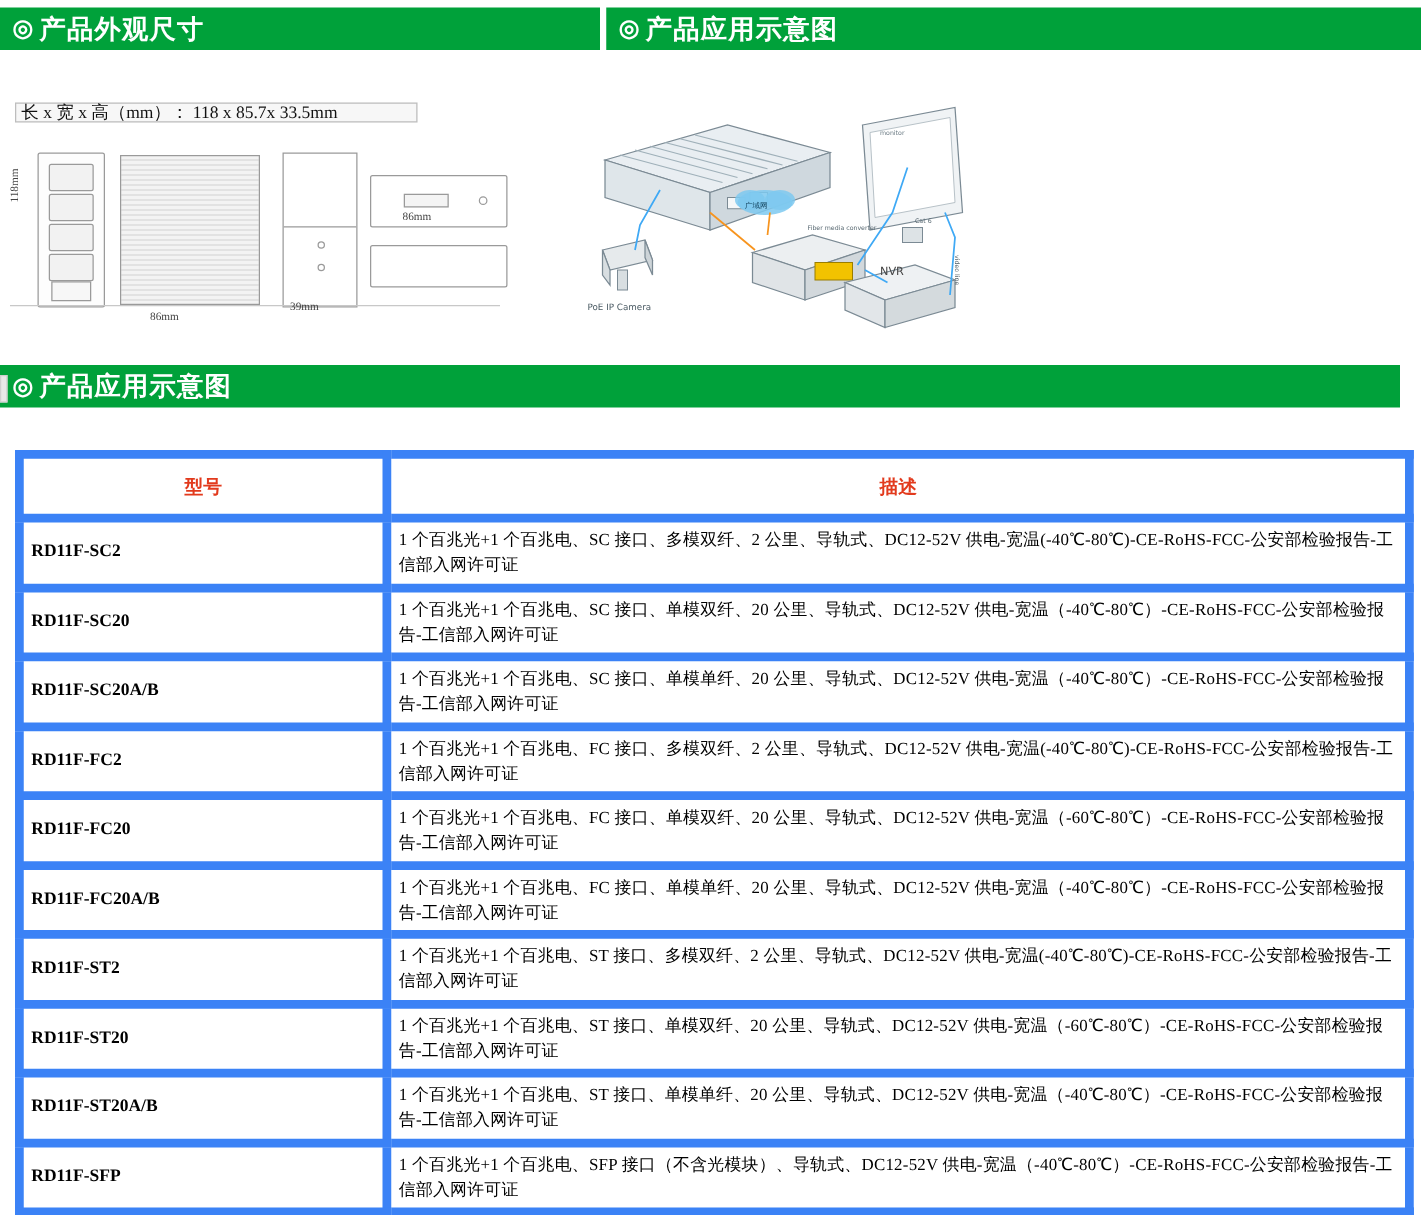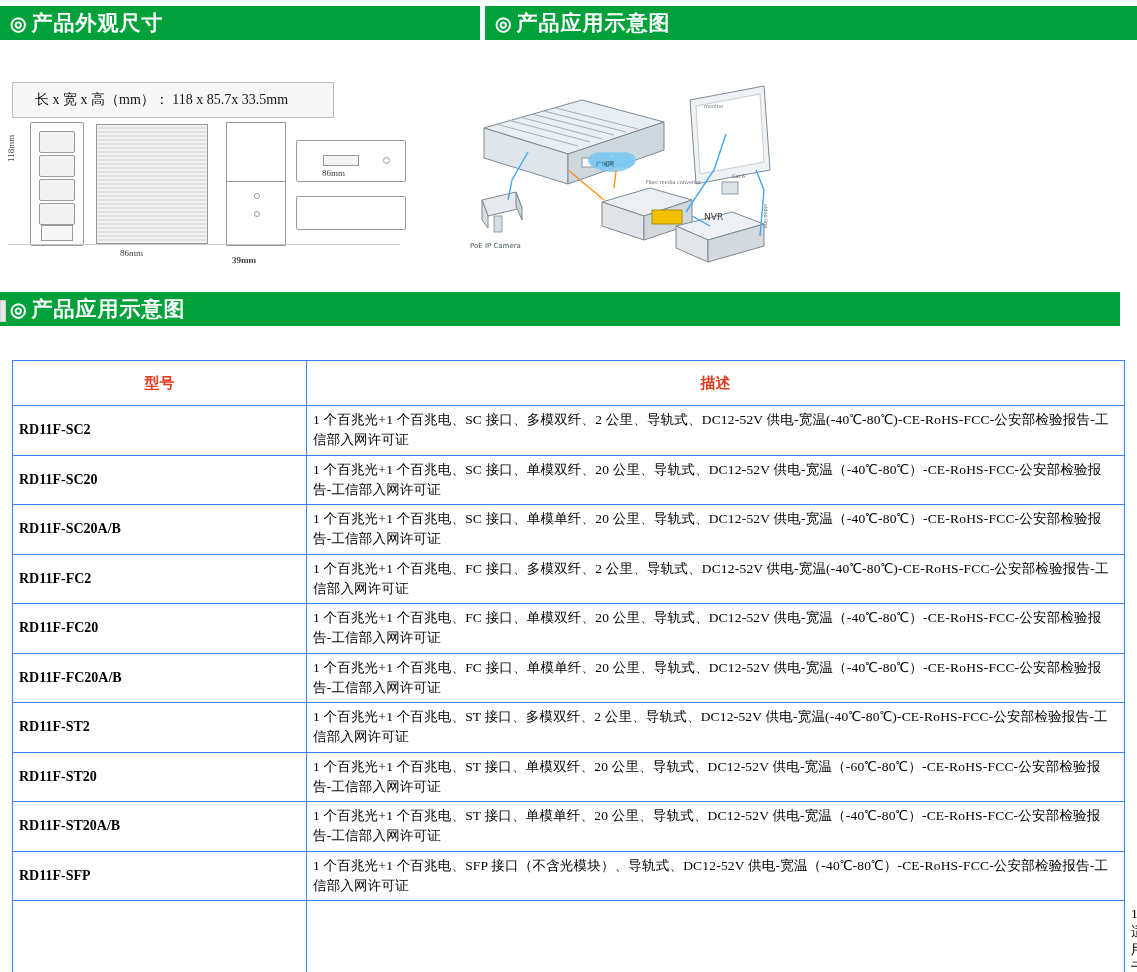--- a/index.html
+++ b/index.html
@@ -45,28 +45,28 @@
   #hdr-dimension { left: 0; top: 6px; width: 480px; }
   #hdr-application { left: 485px; top: 6px; width: 652px; }
   #hdr-ordering { left: 0; top: 292px; width: 1120px; }
 
   
   .dim-label {
     position: absolute;
     left: 12px;
     top: 82px;
     width: 322px;
-    height: 36px;
+    height: 16px;
     border: 1px solid #bdbdbd;
     background: #f7f7f7;
     font-family: "Liberation Serif", serif;
     font-size: 14px;
     display: flex;
     align-items: center;
-    padding-left: 22px;
+    padding-left: 4px;
     box-sizing: border-box;
     color: #111;
   }
 
   .dim-figure {
     position: absolute;
     left: 8px;
     top: 118px;
     width: 400px;
     height: 140px;
@@ -164,21 +164,21 @@
     font-size: 9px;
     color: #444;
   }
   #cap-height {
     left: 6px; top: 162px;
     transform: rotate(-90deg);
     transform-origin: left top;
     white-space: nowrap;
   }
   #cap-width86 { left: 120px; top: 248px; }
-  #cap-depth39 { left: 232px; top: 255px; font-weight: bold; }
+  #cap-depth39 { left: 232px; top: 240px; }
   #cap-width86b { left: 322px; top: 168px; }
   .dim-baseline {
     position: absolute;
     left: 8px; top: 244px;
     width: 392px;
     border-top: 1px solid #c8c8c8;
   }
 
   
   .app-figure {
@@ -194,21 +194,21 @@
   .order-table {
     position: absolute;
     left: 12px;
     top: 360px;
     width: 1112px;
     border-collapse: collapse;
     table-layout: fixed;
     font-family: "Liberation Serif", serif;
   }
   .order-table th, .order-table td {
-    border: 1px solid #3b82f6;
+    border: 7px solid #3b82f6;
     padding: 4px 6px;
     vertical-align: middle;
     font-size: 13.5px;
   }
   .order-table th {
     color: #e23a1d;
     font-weight: bold;
     font-size: 15px;
     height: 36px;
     text-align: center;
@@ -392,21 +392,21 @@
       <tr>
         <td class="model">RD11F-SC20A/B</td>
         <td class="desc">1 个百兆光+1 个百兆电、SC 接口、单模单纤、20 公里、导轨式、DC12-52V 供电-宽温（-40℃-80℃）-CE-RoHS-FCC-公安部检验报告-工信部入网许可证</td>
       </tr>
       <tr>
         <td class="model">RD11F-FC2</td>
         <td class="desc">1 个百兆光+1 个百兆电、FC 接口、多模双纤、2 公里、导轨式、DC12-52V 供电-宽温(-40℃-80℃)-CE-RoHS-FCC-公安部检验报告-工信部入网许可证</td>
       </tr>
       <tr>
         <td class="model">RD11F-FC20</td>
-        <td class="desc">1 个百兆光+1 个百兆电、FC 接口、单模双纤、20 公里、导轨式、DC12-52V 供电-宽温（-40℃-80℃）-CE-RoHS-FCC-公安部检验报告-工信部入网许可证</td>
+        <td class="desc">1 个百兆光+1 个百兆电、FC 接口、单模双纤、20 公里、导轨式、DC12-52V 供电-宽温（-60℃-80℃）-CE-RoHS-FCC-公安部检验报告-工信部入网许可证</td>
       </tr>
       <tr>
         <td class="model">RD11F-FC20A/B</td>
         <td class="desc">1 个百兆光+1 个百兆电、FC 接口、单模单纤、20 公里、导轨式、DC12-52V 供电-宽温（-40℃-80℃）-CE-RoHS-FCC-公安部检验报告-工信部入网许可证</td>
       </tr>
       <tr>
         <td class="model">RD11F-ST2</td>
         <td class="desc">1 个百兆光+1 个百兆电、ST 接口、多模双纤、2 公里、导轨式、DC12-52V 供电-宽温(-40℃-80℃)-CE-RoHS-FCC-公安部检验报告-工信部入网许可证</td>
       </tr>
       <tr>

